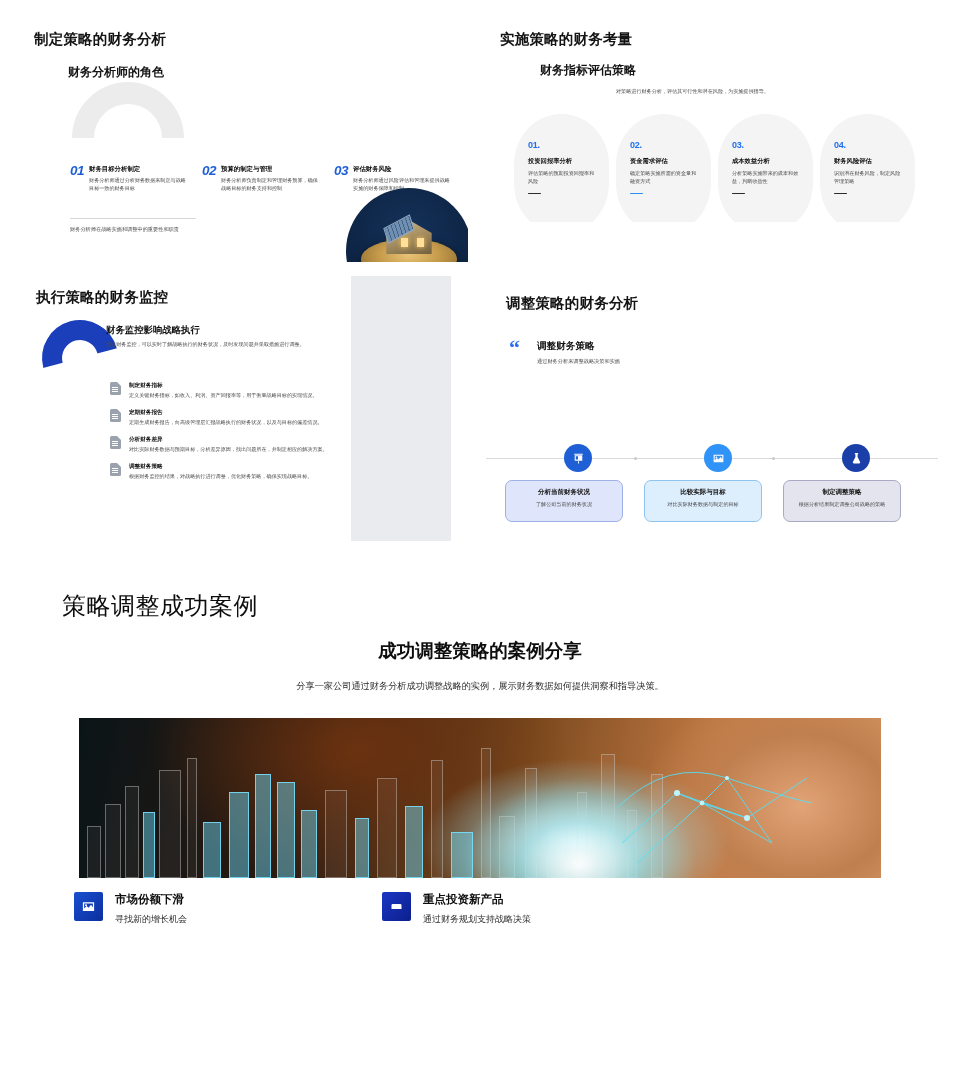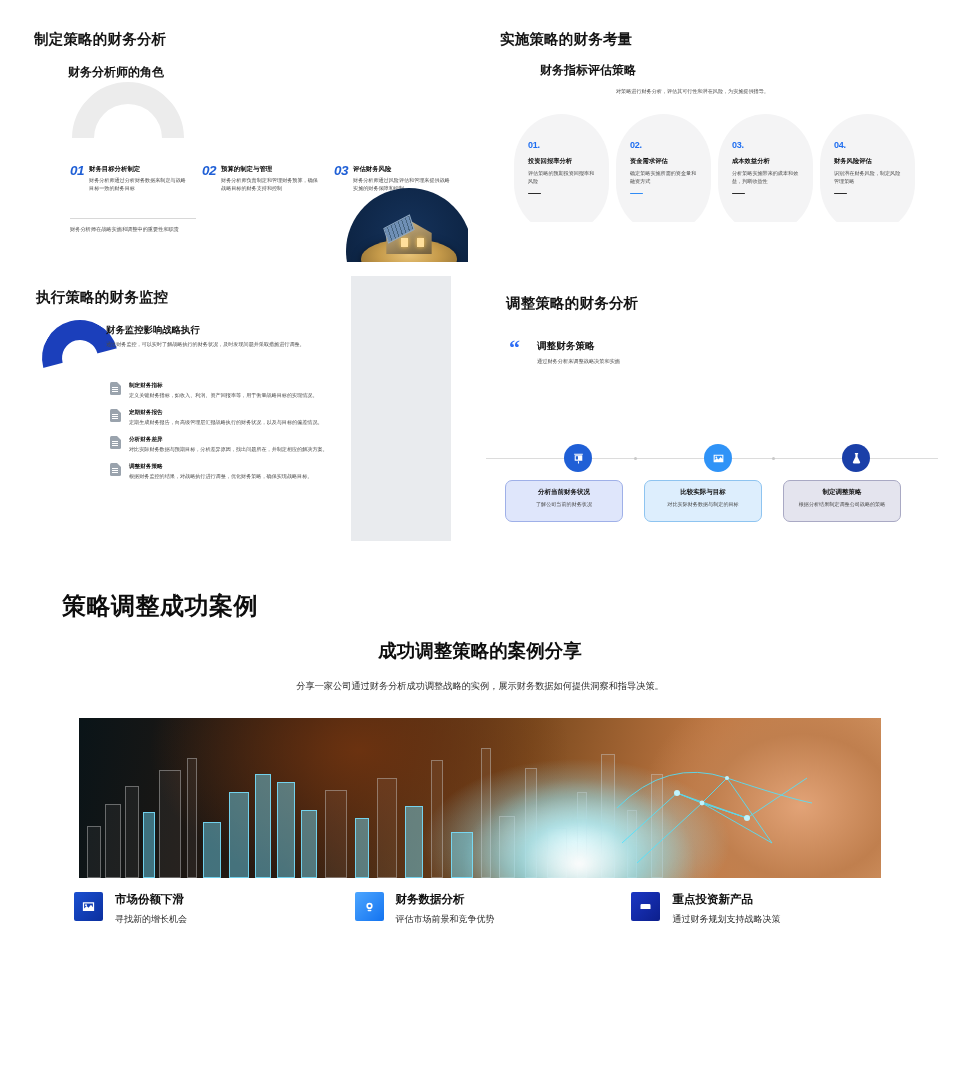--- a/index.html
+++ b/index.html
@@ -148,21 +148,21 @@
   .tl-node svg { width: 13px; height: 13px; fill: #fff; }
   .tl-card {
     position: absolute; top: 44px; width: 118px; height: 42px;
     border-radius: 7px; padding: 7px 8px 0 8px; text-align: center;
   }
   .tl-card .h { font-size: 6.5px; font-weight: 700; color: #111; margin-bottom: 4px; }
   .tl-card .d { font-size: 5.1px; line-height: 1.5; color: #4a4a4a; }
 
   
   #p5 { left: 0; top: 560px; width: 960px; height: 440px; }
-  .big-title { position: absolute; left: 62px; top: 30px; font-size: 24px; font-weight: 700; color: #0d0d0d; letter-spacing: .5px; }
+  .big-title { position: absolute; left: 62px; top: 30px; font-size: 24px; font-weight: 400; color: #0d0d0d; letter-spacing: .5px; }
   .mid-title { position: absolute; left: 0; top: 78px; width: 960px; text-align: center; font-size: 18.5px; font-weight: 700; color: #0d0d0d; }
   .mid-lead  { position: absolute; left: 0; top: 120px; width: 960px; text-align: center; font-size: 9.2px; color: #2b2b2b; }
 
   .hero {
     position: absolute; left: 79px; top: 158px; width: 802px; height: 160px;
     overflow: hidden;
     background:
       radial-gradient(ellipse 220px 120px at 62% 78%, rgba(255,255,255,.92) 0%, rgba(160,235,255,.45) 38%, rgba(0,0,0,0) 70%),
       radial-gradient(ellipse 200px 160px at 90% 55%, #e2a377 0%, #c07f4e 45%, rgba(60,25,10,0) 80%),
       radial-gradient(ellipse 300px 200px at 35% 20%, #6b3210 0%, rgba(30,14,6,0) 70%),
@@ -406,33 +406,20 @@
           <svg viewBox="0 0 24 24">
               <path d="M3 5h18v14H3zm2 2v8l4-4 3 3 4-5 3 4V7z"></path>
               <circle cx="8" cy="10" r="1.6"></circle>
             </svg>
         </span>
         <div>
           <div class="feat-h">市场份额下滑</div>
           <div class="feat-d">寻找新的增长机会</div>
         </div>
       </div>
-      <div class="feat f2">
-        <span class="feat-ic" style="background:linear-gradient(135deg,#4da6ff,#1373f0)">
-          <svg viewBox="0 0 24 24">
-              <circle cx="12" cy="11" r="5"></circle>
-              <circle cx="12" cy="11" r="2.2" fill="#1373f0"></circle>
-              <rect x="9" y="17" width="6" height="2.4" rx="1"></rect>
-            </svg>
-        </span>
-        <div>
-          <div class="feat-h">财务数据分析</div>
-          <div class="feat-d">评估市场前景和竞争优势</div>
-        </div>
-      </div>
       <div class="feat">
         <span class="feat-ic" style="background:linear-gradient(135deg,#1b36c4,#0c1f8c)">
           <svg viewBox="0 0 24 24">
               <path d="M4 10a2 2 0 0 1 4 0v2h8v-2a2 2 0 0 1 4 0v6H4z"></path>
               <rect x="6" y="8" width="12" height="5" rx="1.5"></rect>
             </svg>
         </span>
         <div>
           <div class="feat-h">重点投资新产品</div>
           <div class="feat-d">通过财务规划支持战略决策</div>

